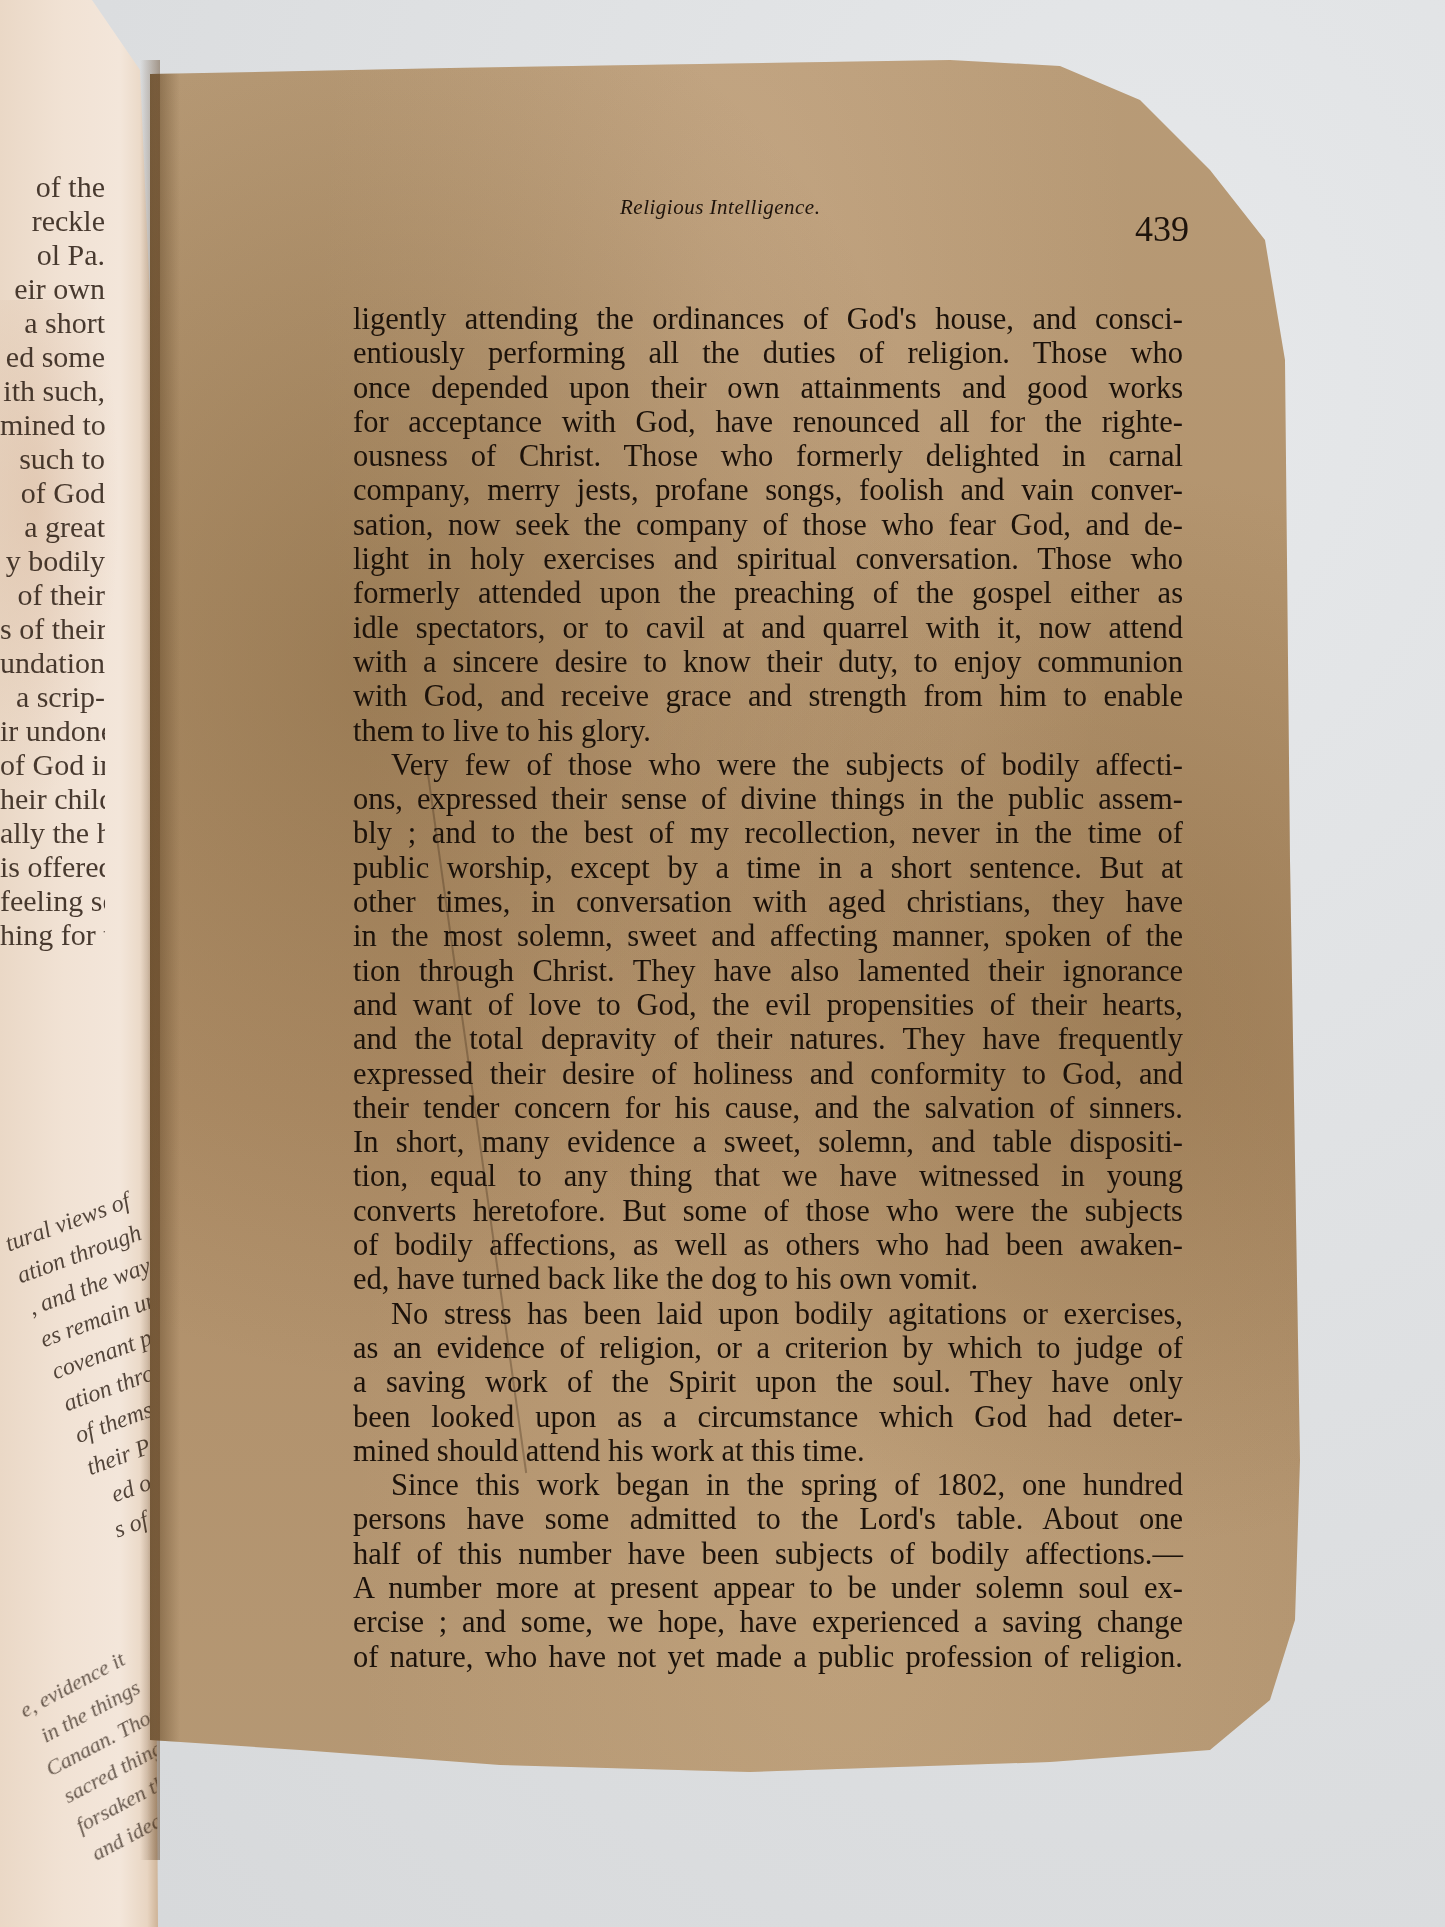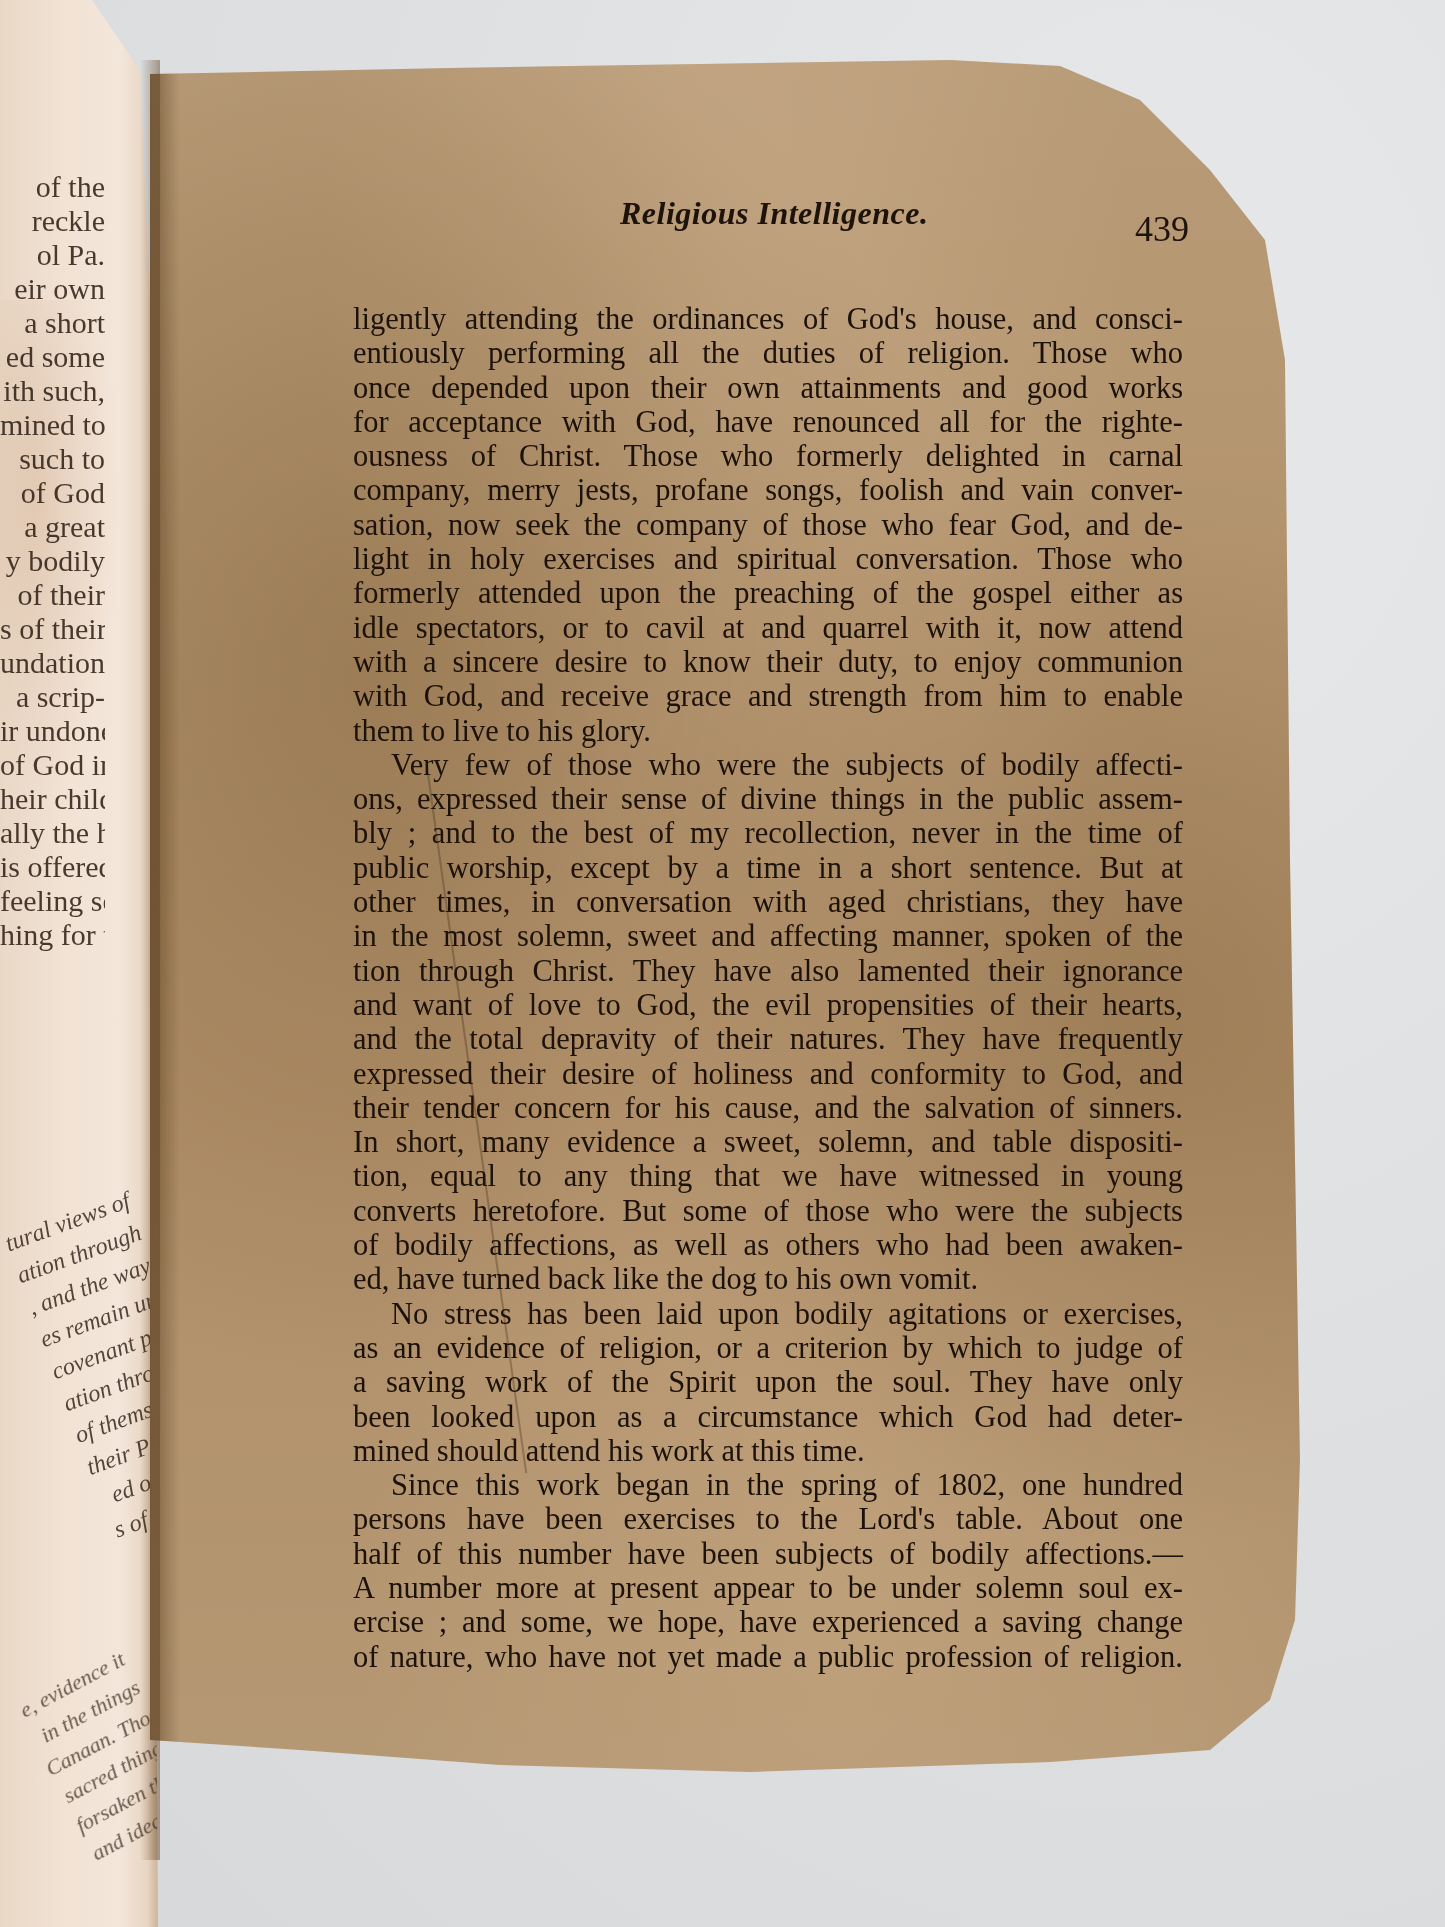--- a/index.html
+++ b/index.html
@@ -139,22 +139,22 @@
       background: rgba(70,50,30,0.35);
       transform: rotate(-8deg);
       transform-origin: top;
     }
     .page-header {
       position: absolute;
       left: 620px;
       top: 195px;
       color: #1e130b;
       font-style: italic;
-      font-weight: bold;
-      font-size: 32px;
+      font-weight: normal;
+      font-size: 21px;
       letter-spacing: 0.5px;
     }
     .page-number {
       position: absolute;
       left: 1135px;
       top: 208px;
       color: #1e130b;
       font-weight: normal;
       font-size: 36px;
     }
@@ -276,18 +276,18 @@
     <span class="ln">tion, equal to any thing that we have witnessed in young</span>
     <span class="ln">converts heretofore. But some of those who were the subjects</span>
     <span class="ln">of bodily affections, as well as others who had been awaken-</span>
     <span class="ln last">ed, have turned back like the dog to his own vomit.</span>
     <span class="ln indent">No stress has been laid upon bodily agitations or exercises,</span>
     <span class="ln">as an evidence of religion, or a criterion by which to judge of</span>
     <span class="ln">a saving work of the Spirit upon the soul.   They have only</span>
     <span class="ln">been looked upon as a circumstance which God had deter-</span>
     <span class="ln last">mined should attend his work at this time.</span>
     <span class="ln indent">Since this work began in the spring of 1802, one hundred</span>
-    <span class="ln">persons have been exercises to the Lord's table.   About one</span>
+    <span class="ln">persons have some admitted to the Lord's table.   About one</span>
     <span class="ln">half of this number have been subjects of bodily affections.—</span>
     <span class="ln">A number more at present appear to be under solemn soul ex-</span>
     <span class="ln">ercise ; and some, we hope, have experienced a saving change</span>
     <span class="ln">of nature, who have not yet made a public profession of religion.</span>
   </div>
 
 </body></html>

